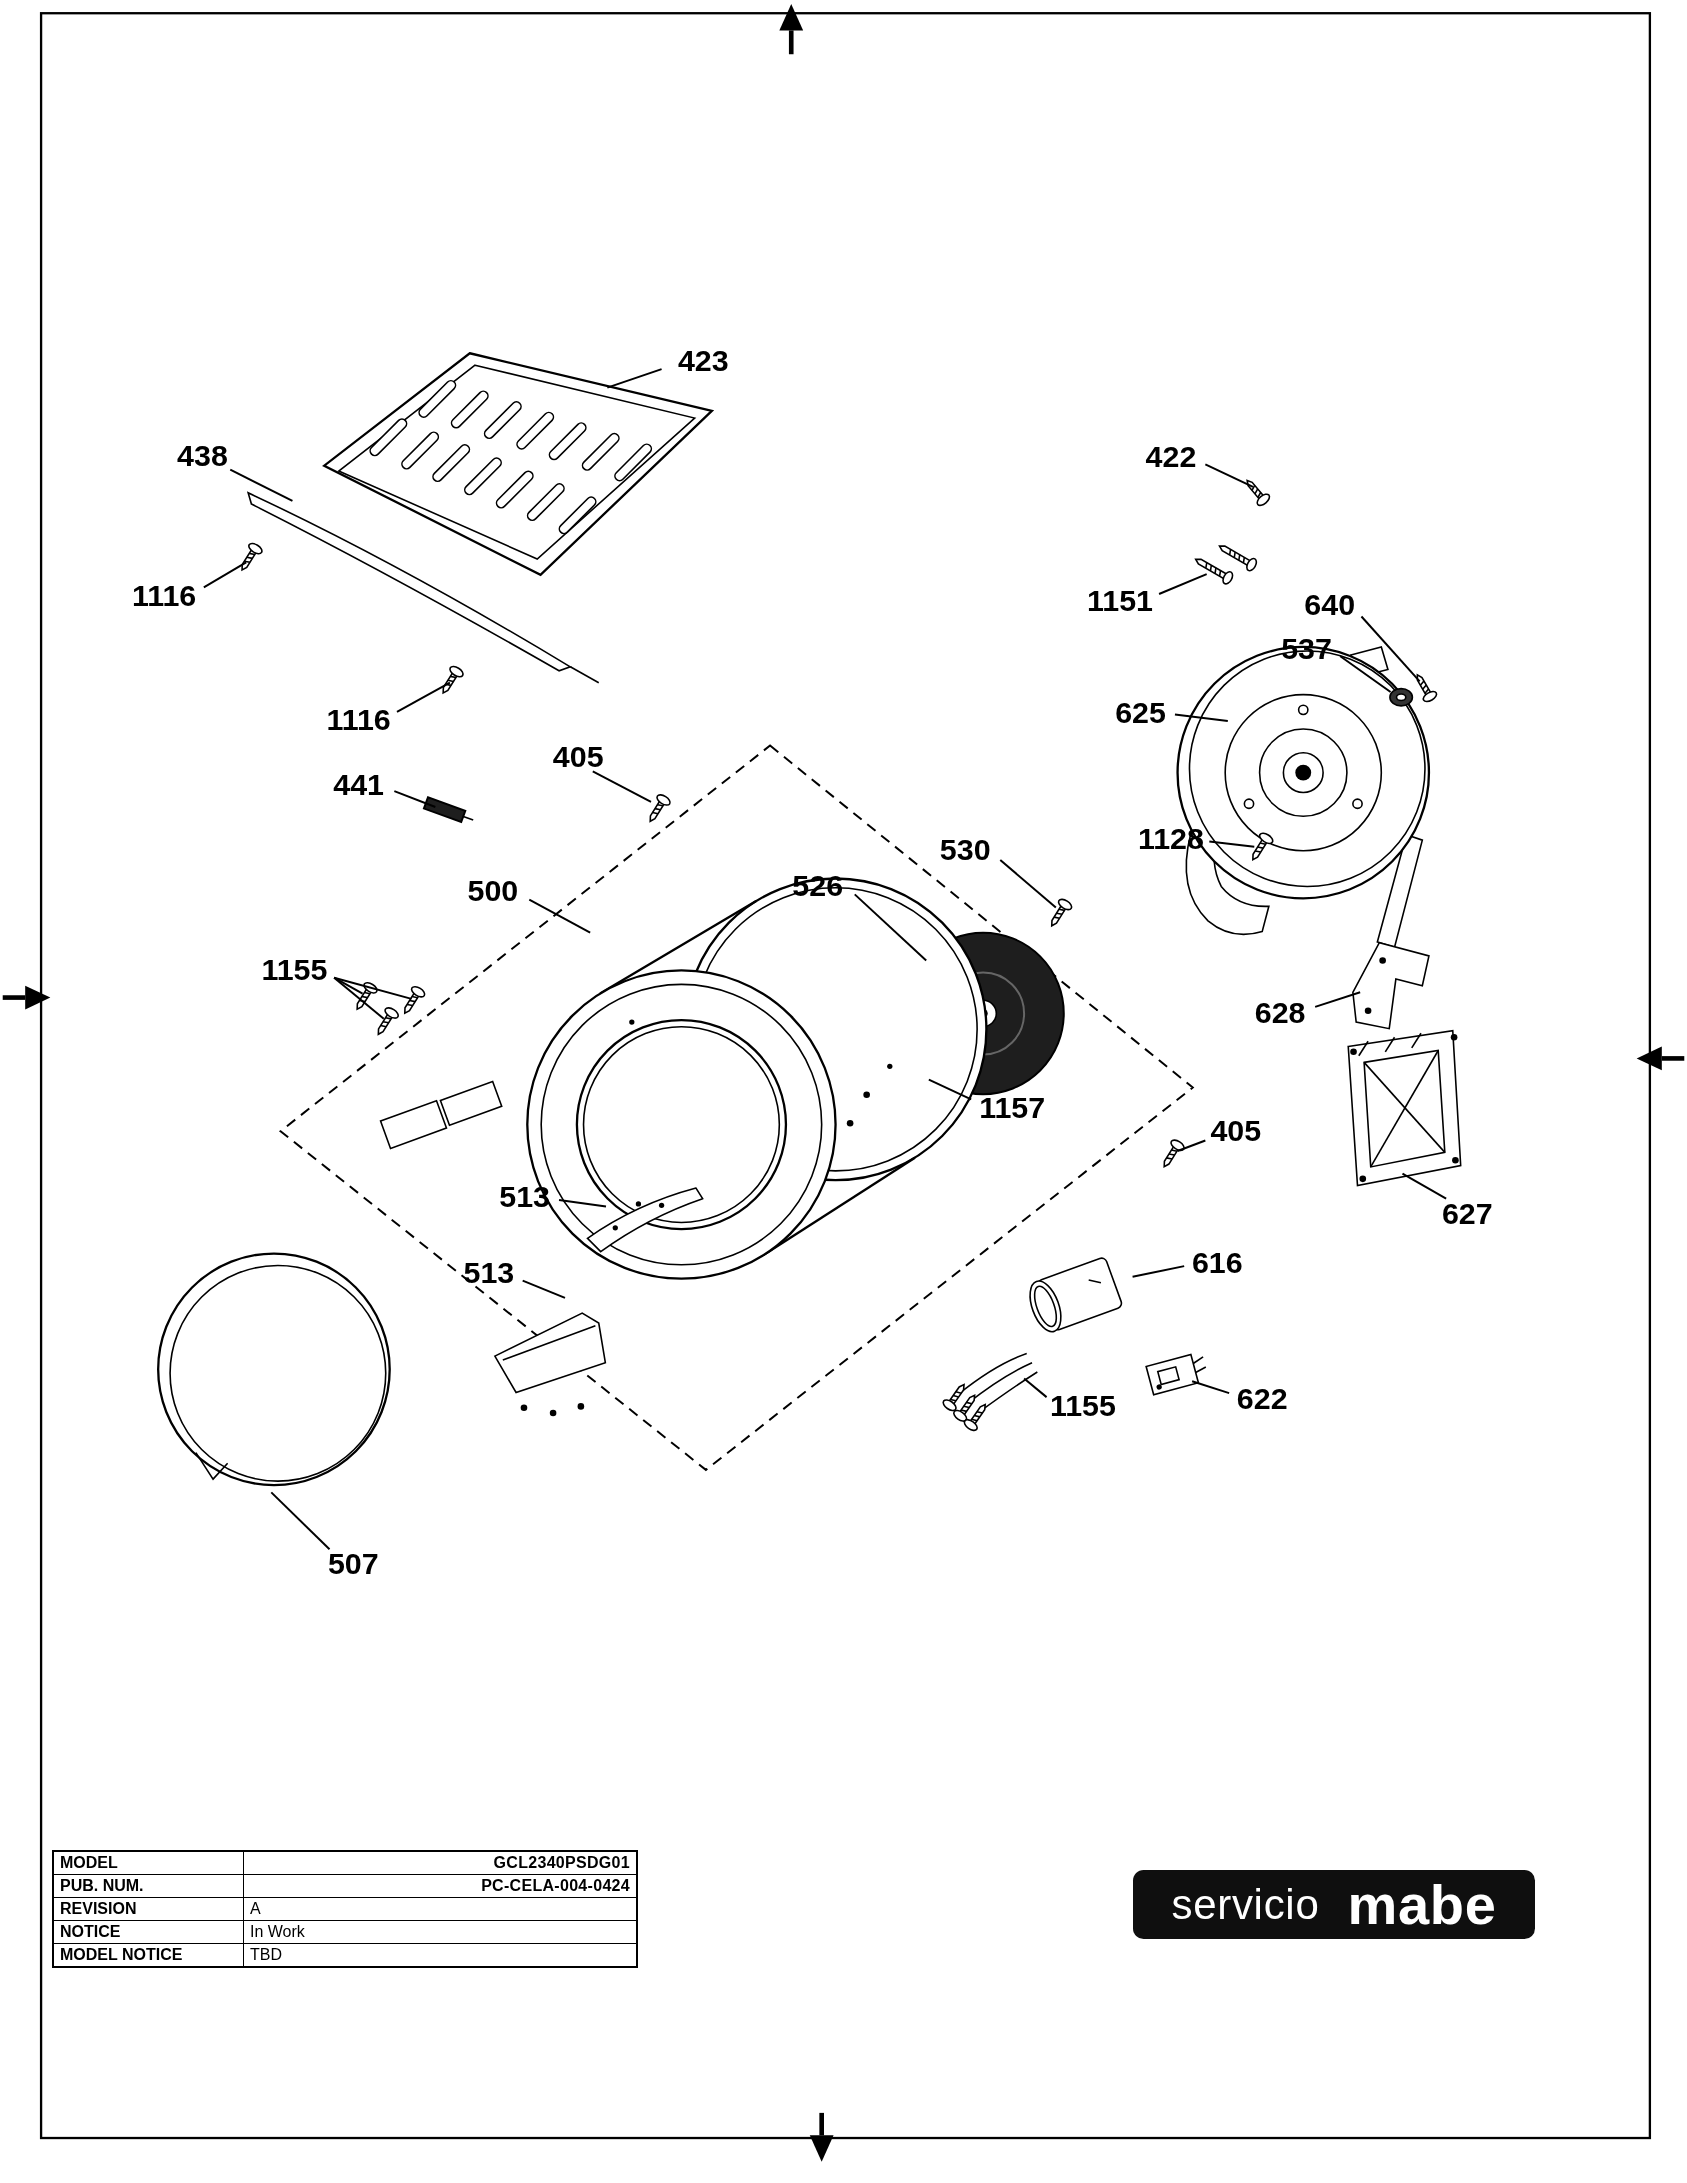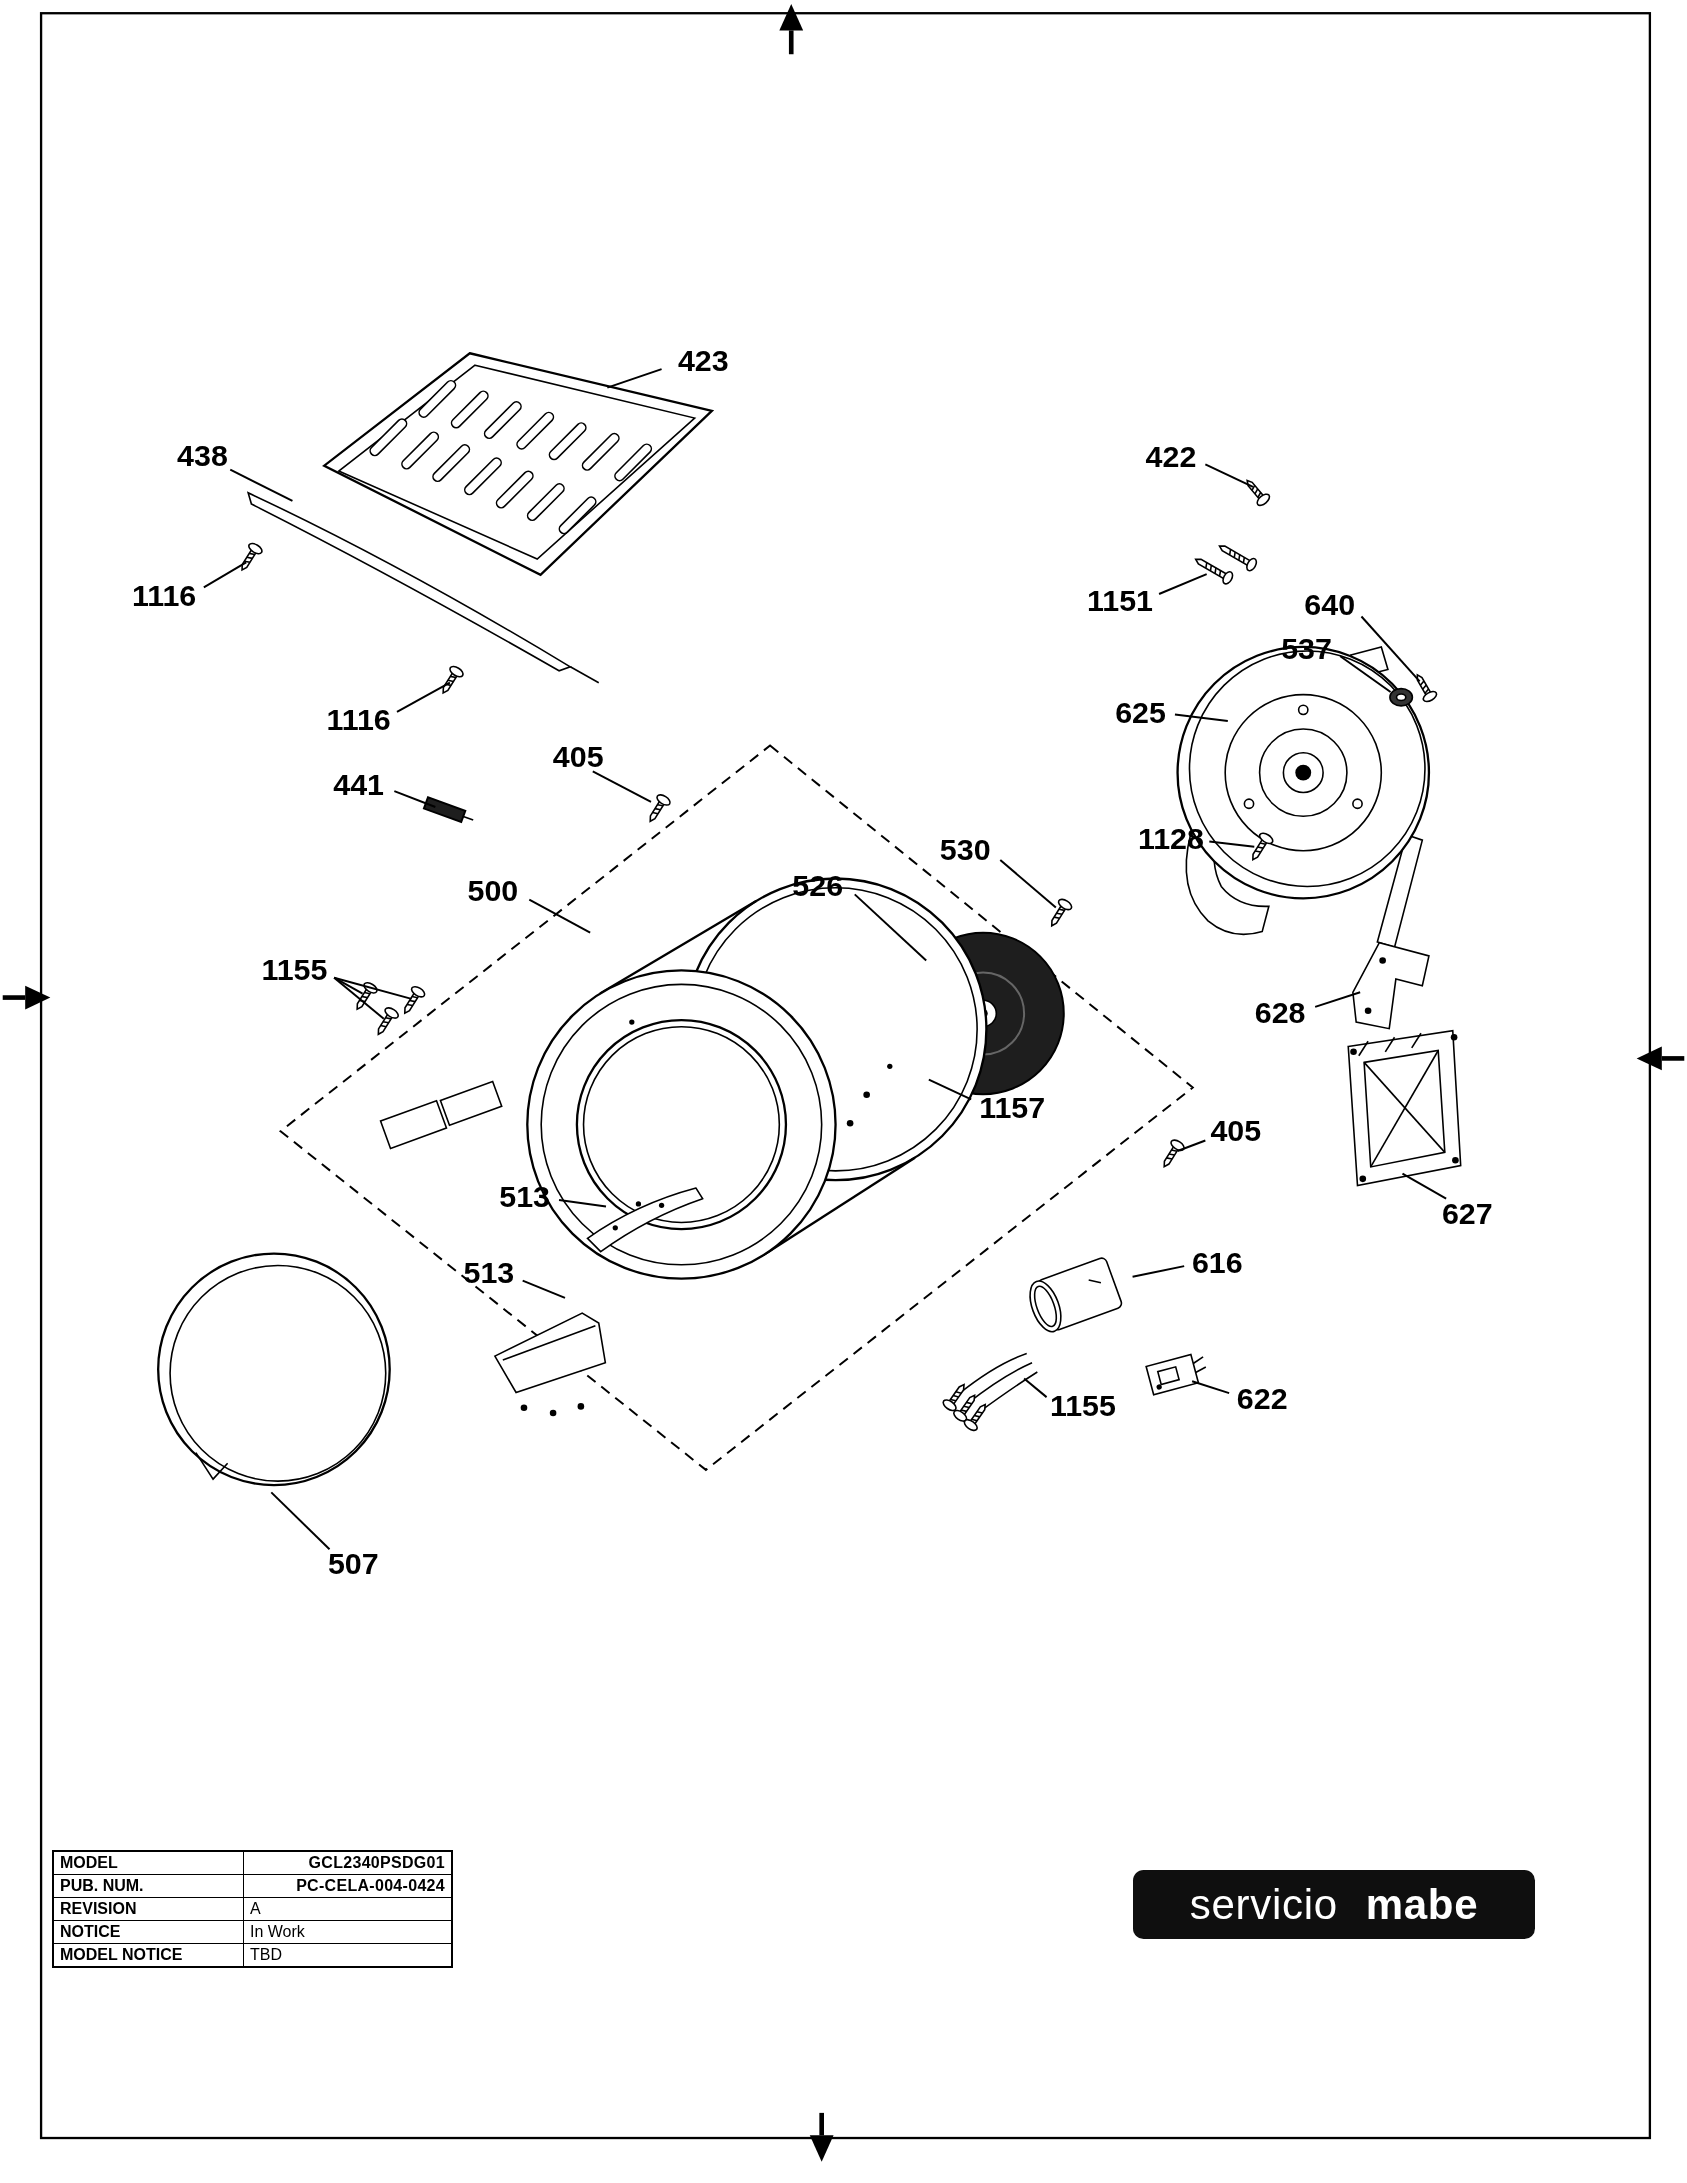--- a/index.html
+++ b/index.html
@@ -12,31 +12,31 @@
   .thin{stroke-width:2.4;}
   .dash{fill:none;stroke:#000;stroke-width:3;stroke-dasharray:16 11;}
   .dark{fill:#1e1e1e;stroke:#000;stroke-width:3;}
   .dot {fill:#000;stroke:none;}
   .leader{stroke:#000;stroke-width:3;}
   .callout-text{font-family:"Liberation Sans",sans-serif;font-size:46px;font-weight:bold;fill:#000;text-anchor:middle;}
   .mark{fill:#000;stroke:none;}
   .markline{stroke:#000;stroke-width:7;}
 
   
-  .title-block{position:absolute;left:52px;top:1850px;width:401px;}
+  .title-block{position:absolute;left:52px;top:1850px;width:586px;}
   .title-block table{border-collapse:collapse;width:100%;border:2px solid #000;}
   .title-block th,.title-block td{border:1.3px solid #000;height:22px;font-size:16px;padding:0 6px;text-align:left;white-space:nowrap;}
   .title-block th{width:177px;font-weight:bold;}
   .title-block td{font-weight:normal;}
   .title-block tr.strong td{font-weight:bold;letter-spacing:0.3px;text-align:right;}
 
   
   .logo{position:absolute;left:1133px;top:1870px;width:402px;height:69px;background:#0f0f0f;border-radius:10.6px;display:flex;align-items:center;justify-content:center;color:#fff;}
   .logo .light{font-size:42px;font-weight:400;letter-spacing:0.7px;}
-  .logo .bold{font-size:42px;font-weight:bold;margin-left:28px;letter-spacing:0.7px;}
+  .logo .bold{font-size:56px;font-weight:bold;margin-left:28px;letter-spacing:0.7px;}
 </style>
 </head>
 <body>
 
 <svg class="diagram" width="1687" height="2183" viewBox="0 0 2550 3300" xmlns="http://www.w3.org/2000/svg">
   <defs>
     <g id="slot">
         <rect x="-7" y="-36" width="14" height="72" rx="7" class="sw thin"></rect>
       </g>
     <g id="screw">

